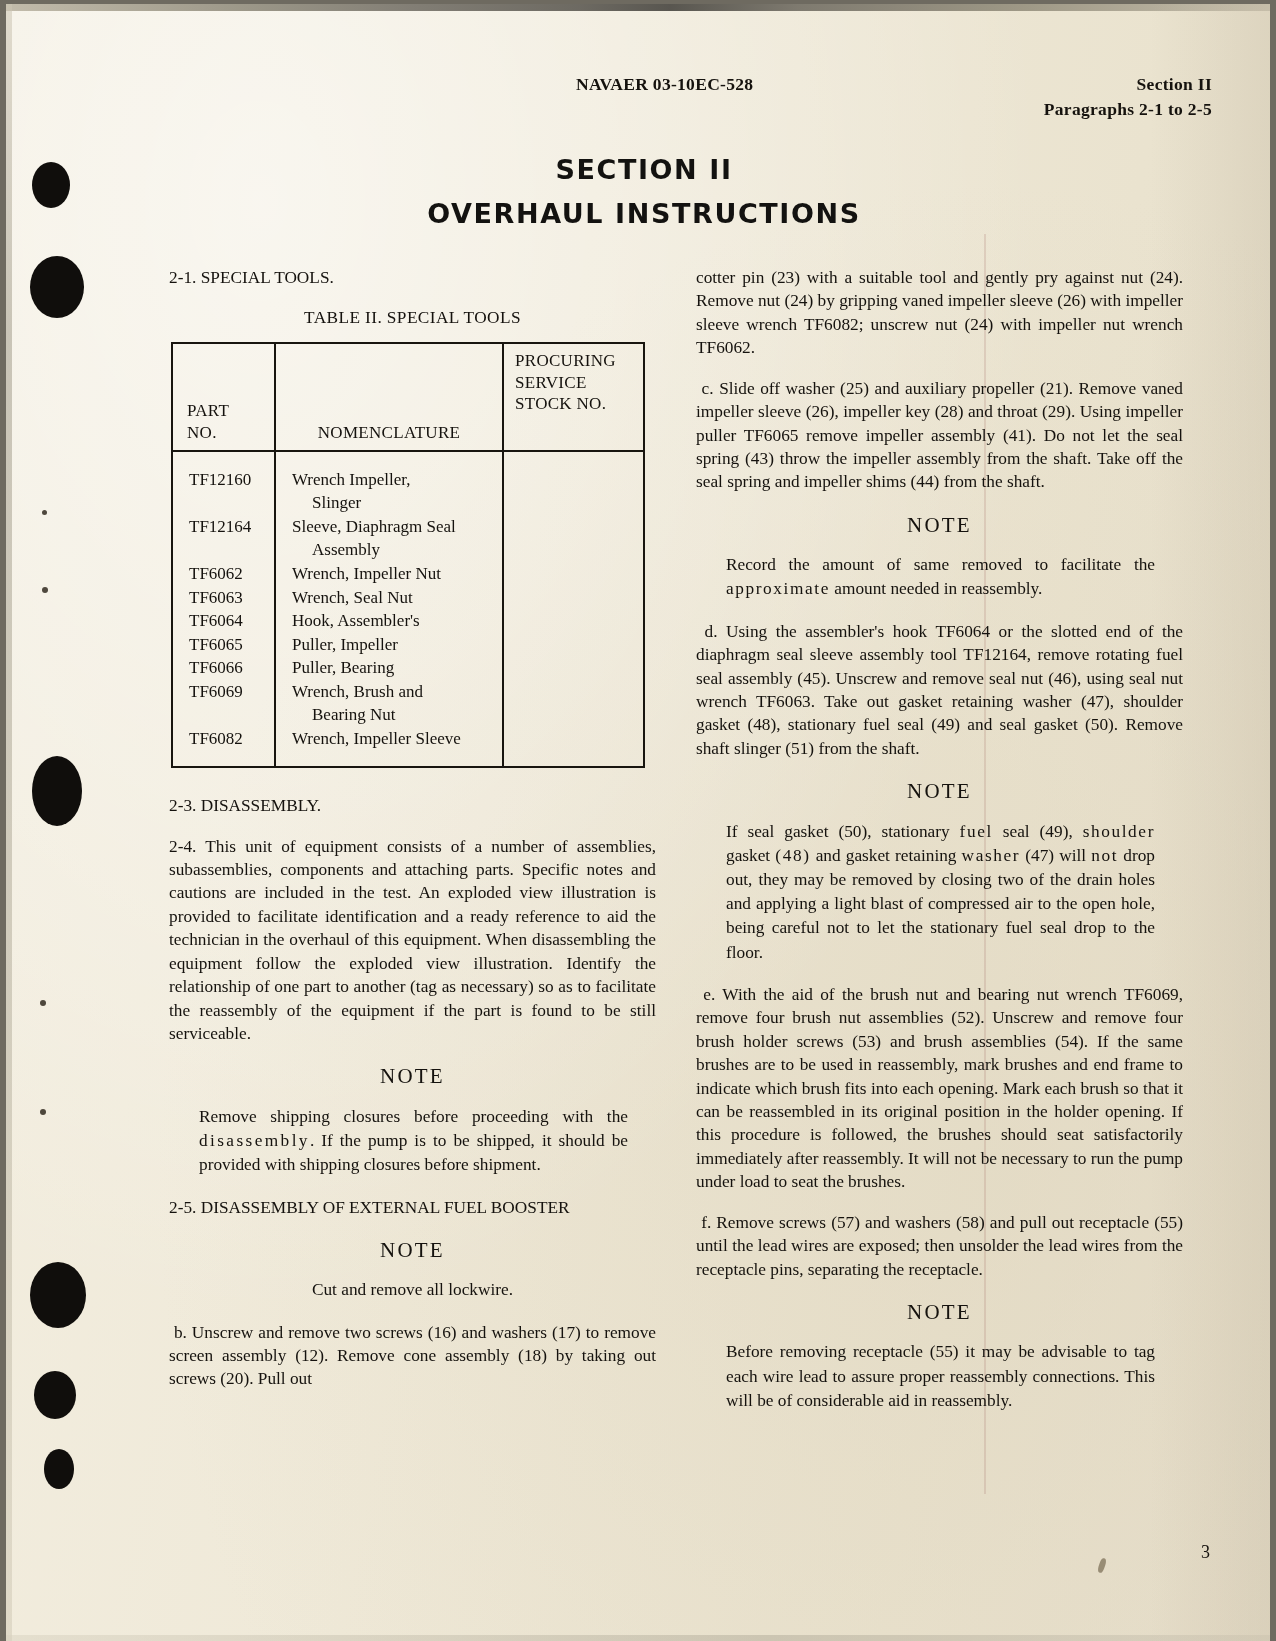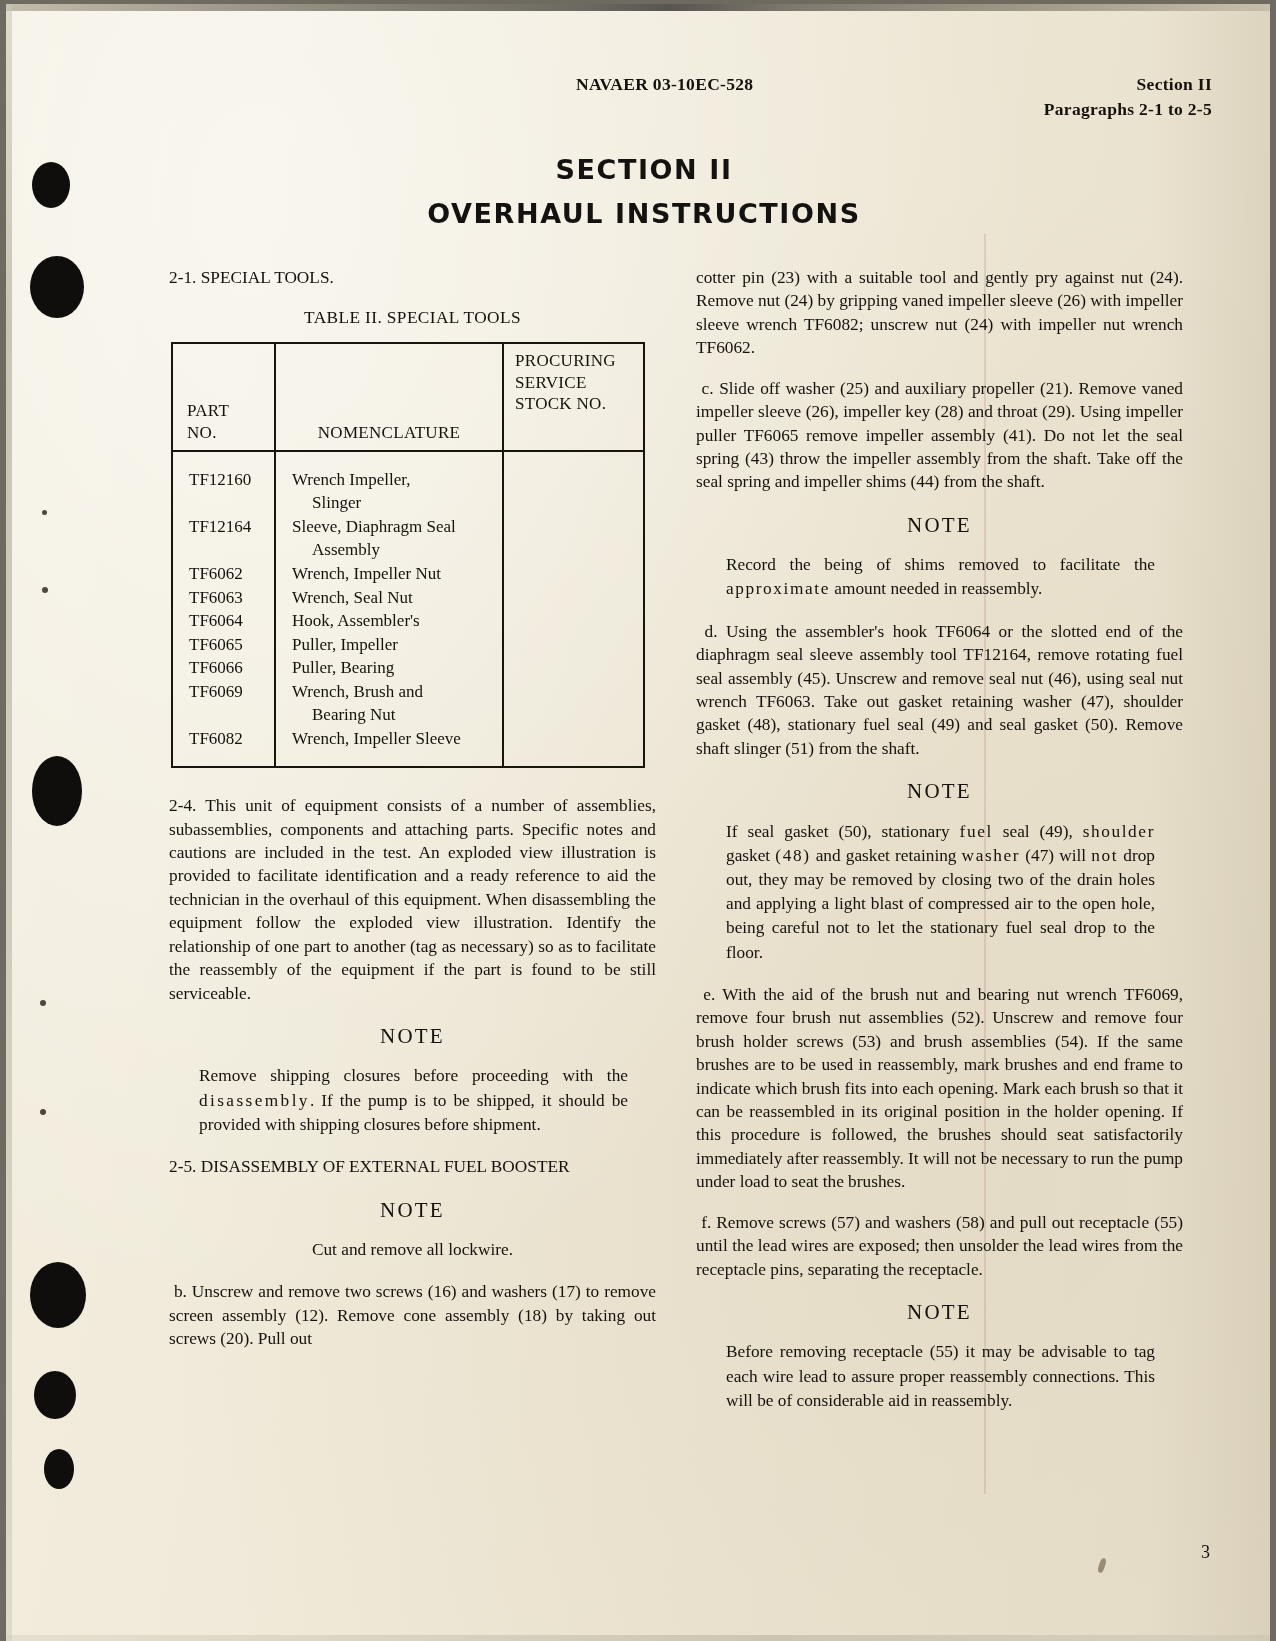--- a/index.html
+++ b/index.html
@@ -345,20 +345,21 @@
               <div>&nbsp;</div>
               <div>&nbsp;</div>
               <div>&nbsp;</div>
             </td>
         </tr>
       </tbody>
     </table>
 
     <div style="height:26px"></div>
 
+    <p class="para sec-head">2-3.  DISASSEMBLY.</p>
 
     <p class="para">2-4.  This unit of equipment consists of a number of assemblies, subassemblies, components and attaching parts.  Specific notes and cautions are included in the test.  An exploded view illustration is provided to facilitate identification and a ready reference to aid the technician in the overhaul of this equipment.  When disassembling the equipment follow the exploded view illustration.  Identify the relationship of one part to another (tag as necessary) so as to facilitate the reassembly of the equipment if the part is found to be still serviceable.</p>
 
     <div class="note-hdr">NOTE</div>
     <p class="note-body"><span>Remove shipping  closures before proceeding with the </span><span class="sp">disassembly</span><span>.  If the pump is to be shipped,  it should be provided with  shipping closures before shipment.</span></p>
 
     <p class="para">
       <span>2-5.  DISASSEMBLY OF EXTERNAL FUEL BOOSTER</span>
     </p>
 
@@ -370,21 +371,21 @@
 
   </div>
 
   <div class="col col-right">
 
     <p class="para">cotter pin (23) with a suitable tool and gently pry against nut (24).  Remove nut (24) by gripping vaned impeller sleeve (26) with impeller sleeve wrench TF6082; unscrew nut (24) with impeller nut wrench TF6062.</p>
 
     <p class="para">&nbsp;<span>c.  Slide off washer (25) and auxiliary propeller (21). Remove vaned impeller sleeve (26), impeller key (28) and throat (29).  Using impeller puller TF6065 remove impeller assembly (41).  Do not let the seal spring (43) throw the impeller assembly from the shaft.  Take off the seal spring and impeller shims (44) from the shaft.</span></p>
 
     <div class="note-hdr">NOTE</div>
-    <p class="note-body"><span>Record the being of shims removed to facilitate the </span><span class="sp2">approximate</span><span> amount needed in reassembly.</span></p>
+    <p class="note-body"><span>Record the amount of same removed to facilitate the </span><span class="sp2">approximate</span><span> amount needed in reassembly.</span></p>
 
     <p class="para">&nbsp;<span>d.  Using the assembler's hook TF6064 or the slotted end of the diaphragm seal sleeve assembly tool TF12164, remove rotating fuel seal assembly (45).  Unscrew and remove seal nut (46), using seal nut wrench TF6063. Take out gasket retaining washer (47), shoulder gasket (48), stationary fuel seal (49) and seal gasket (50). Remove shaft slinger (51) from the shaft.</span></p>
 
     <div class="note-hdr">NOTE</div>
     <p class="note-body"><span>If seal gasket  (50),  stationary </span><span class="sp2">fuel</span><span> seal (49), </span><span class="sp2">shoulder</span><span> gasket </span><span class="sp2">(48)</span><span> and gasket  retaining </span><span class="sp2">washer</span><span> (47) will </span><span class="sp2">not</span><span> drop out, they may be removed by closing two of the drain holes and applying a light blast of compressed air to the open hole, being careful not to let the stationary fuel seal drop to the floor.</span></p>
 
     <p class="para">&nbsp;<span>e.  With the aid of the brush nut and bearing nut wrench TF6069, remove four brush nut assemblies (52).  Unscrew and remove four brush holder screws (53) and brush assemblies (54).  If the same brushes are to be used in reassembly, mark brushes and end frame to indicate which brush fits into each opening.  Mark each brush so that it can be reassembled in its original position in the holder opening.  If this procedure is followed, the brushes should seat satisfactorily immediately after reassembly.  It will not be necessary to run the pump under load to seat the brushes.</span></p>
 
     <p class="para">&nbsp;<span>f.  Remove screws (57) and washers (58) and pull out receptacle (55) until the lead wires are exposed; then unsolder the lead wires from the receptacle pins, separating the receptacle.</span></p>
 

